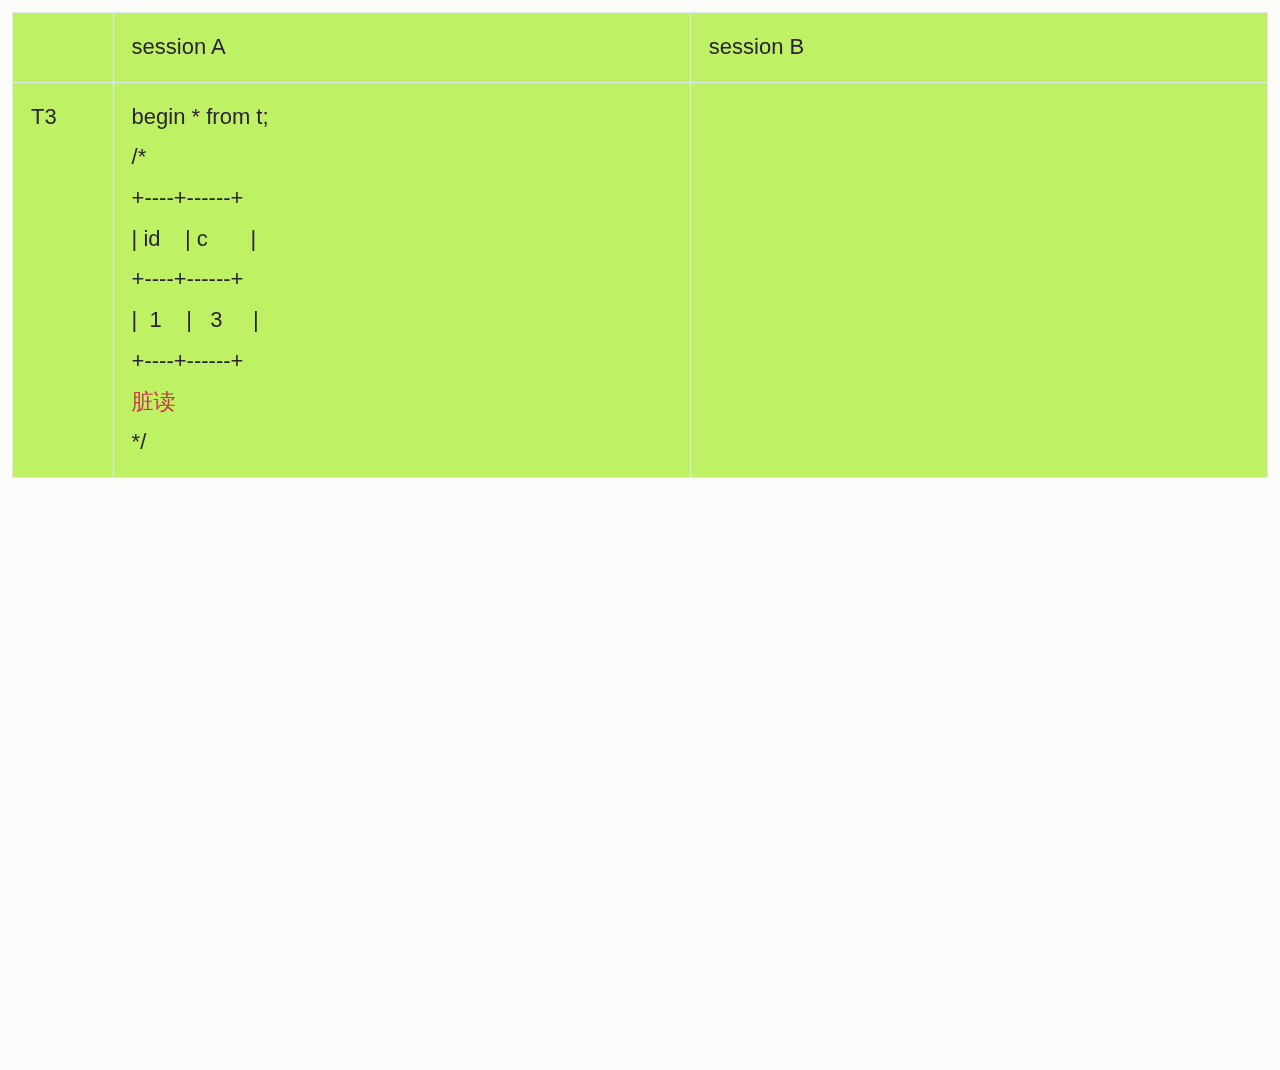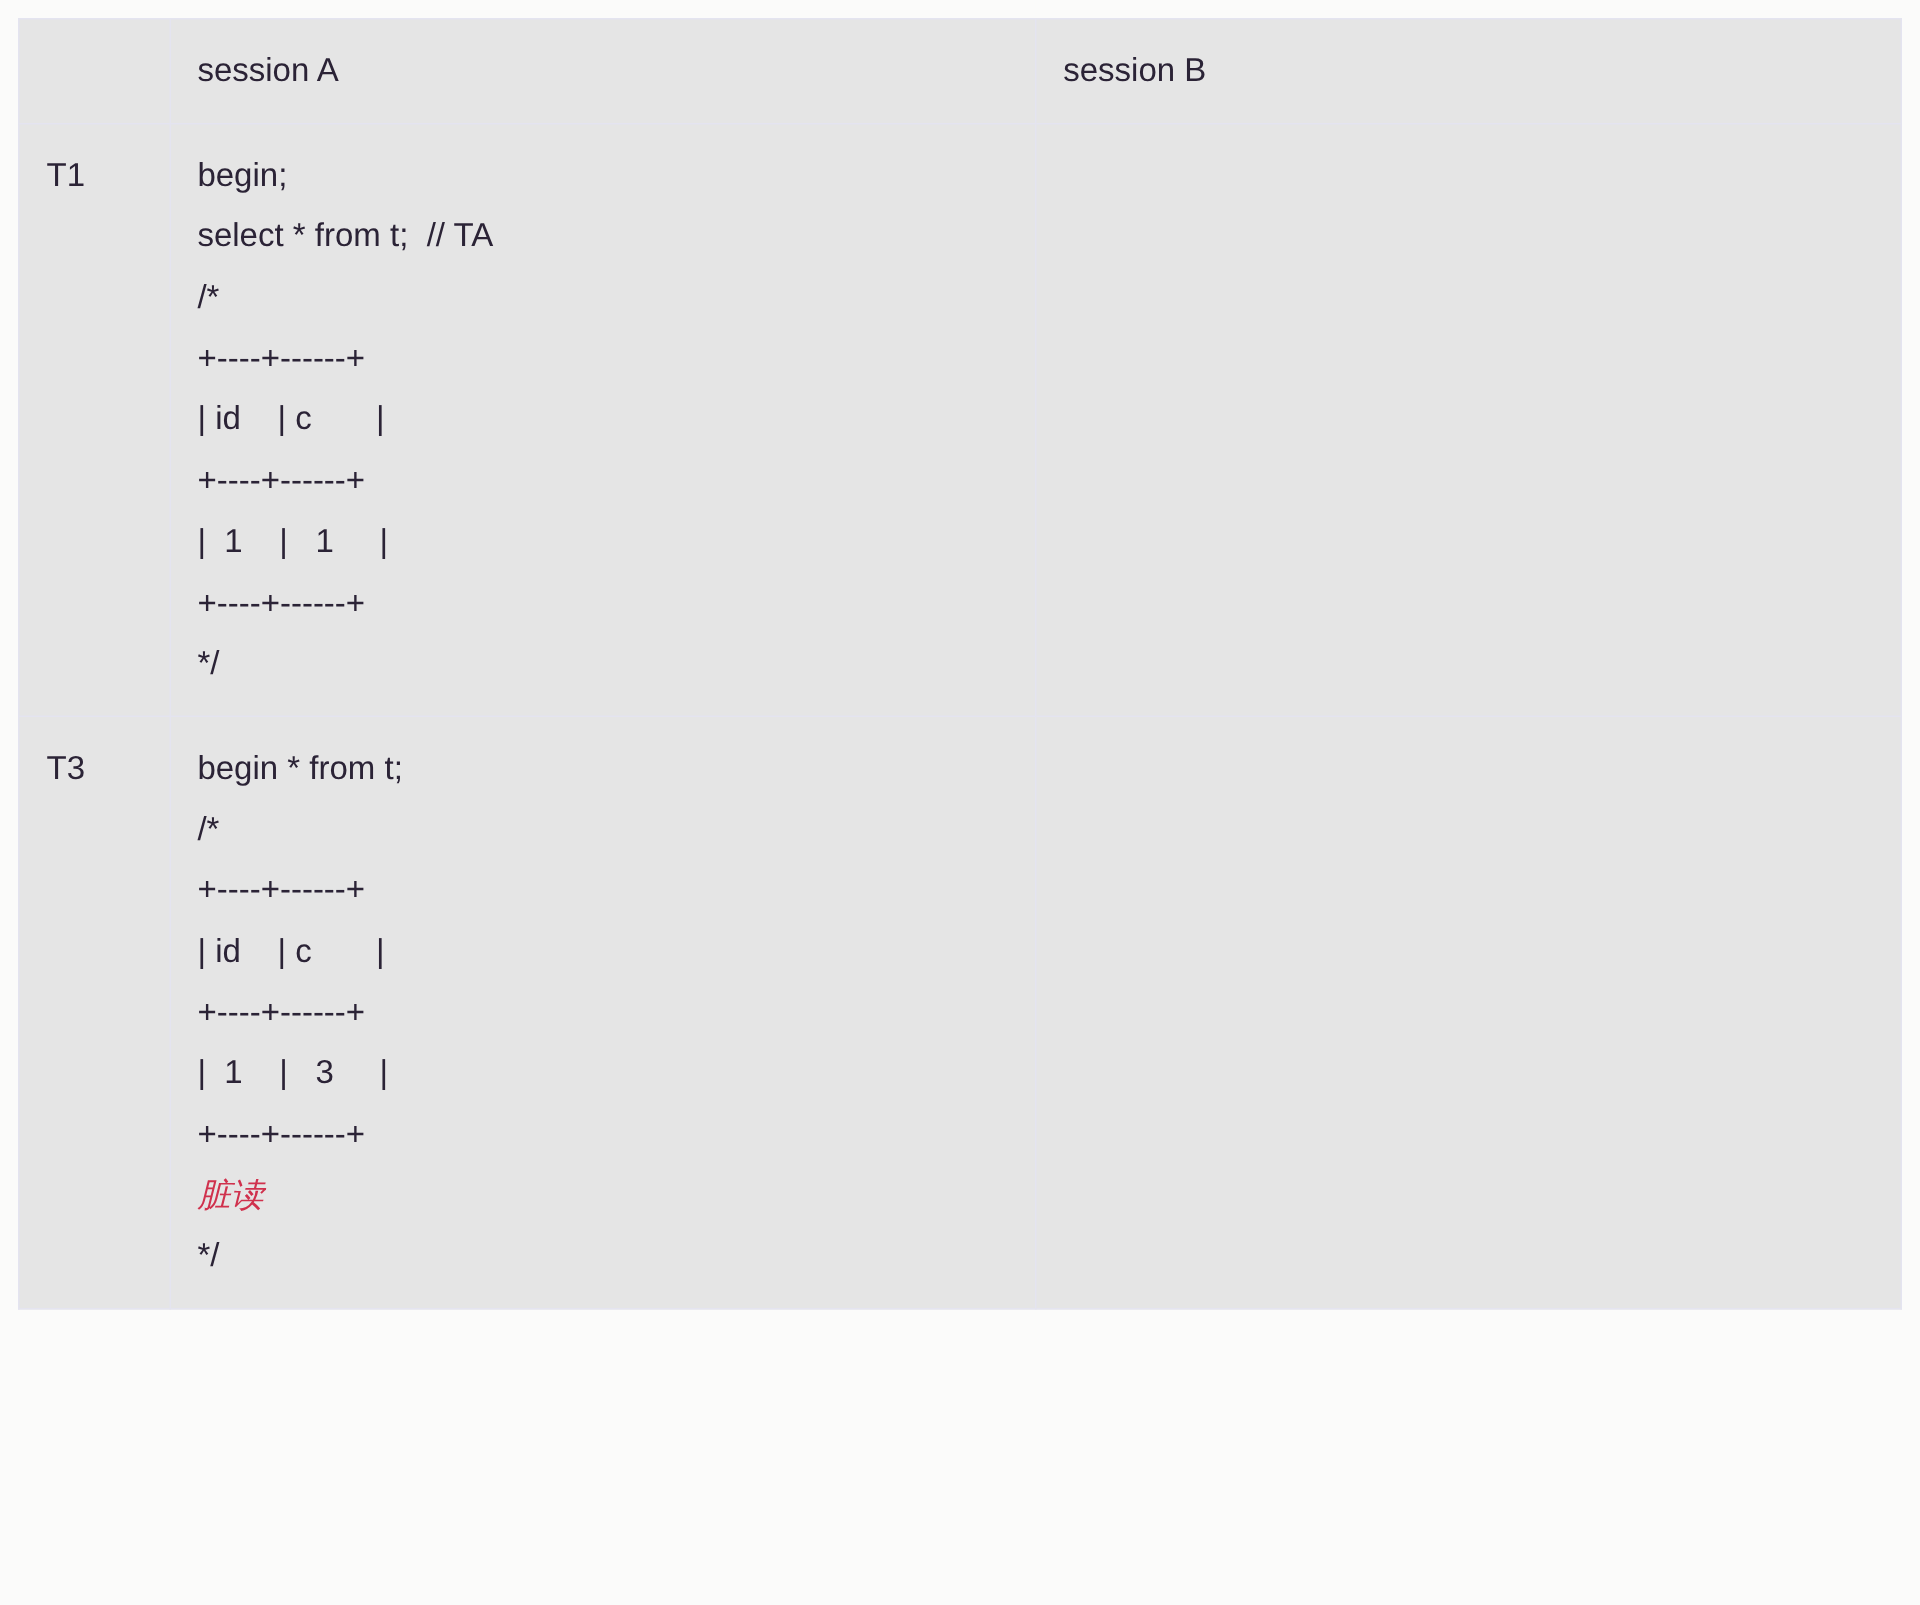--- a/index.html
+++ b/index.html
@@ -9,21 +9,21 @@
     }
     body {
       font-family: -apple-system, BlinkMacSystemFont, "Segoe UI", Helvetica, Arial, sans-serif;
       background: #fbfbfa;
       padding: 12px;
       color: #2b2336;
     }
     table {
       width: 100%;
       border-collapse: collapse;
-      background: #e5e5e5;
+      background: #bef264;
     }
     th, td {
       border: 1px solid #e4e4f0;
       padding: 14px 18px;
       text-align: left;
       vertical-align: top;
       font-size: 22px;
       line-height: 1.85;
       font-weight: 400;
     }
@@ -38,50 +38,34 @@
     .session-col {
       width: 545px;
     }
     .code-line {
       display: block;
       white-space: pre;
       font-family: -apple-system, BlinkMacSystemFont, "Segoe UI", Helvetica, Arial, sans-serif;
     }
     .red-text {
       color: #d0314d;
-      font-style: italic;
     }
   </style>
 </head>
 <body>
 
 <table>
   <thead>
     <tr>
       <th class="step-col"></th>
       <th class="session-col">session A</th>
       <th class="session-col">session B</th>
     </tr>
   </thead>
   <tbody id="table-body">
-  <tr>
-        <td class="step-col">T1</td>
-        <td class="session-col">
-          <span class="code-line">begin;</span>
-          <span class="code-line">select * from t;  // TA</span>
-          <span class="code-line">/*</span>
-          <span class="code-line">+----+------+</span>
-          <span class="code-line">| id    | c       |</span>
-          <span class="code-line">+----+------+</span>
-          <span class="code-line">|  1    |   1     |</span>
-          <span class="code-line">+----+------+</span>
-          <span class="code-line">*/</span>
-        </td>
-        <td class="session-col"></td>
-      </tr>
       <tr>
         <td class="step-col">T3</td>
         <td class="session-col">
           <span class="code-line">begin * from t;</span>
           <span class="code-line">/*</span>
           <span class="code-line">+----+------+</span>
           <span class="code-line">| id    | c       |</span>
           <span class="code-line">+----+------+</span>
           <span class="code-line">|  1    |   3     |</span>
           <span class="code-line">+----+------+</span>

